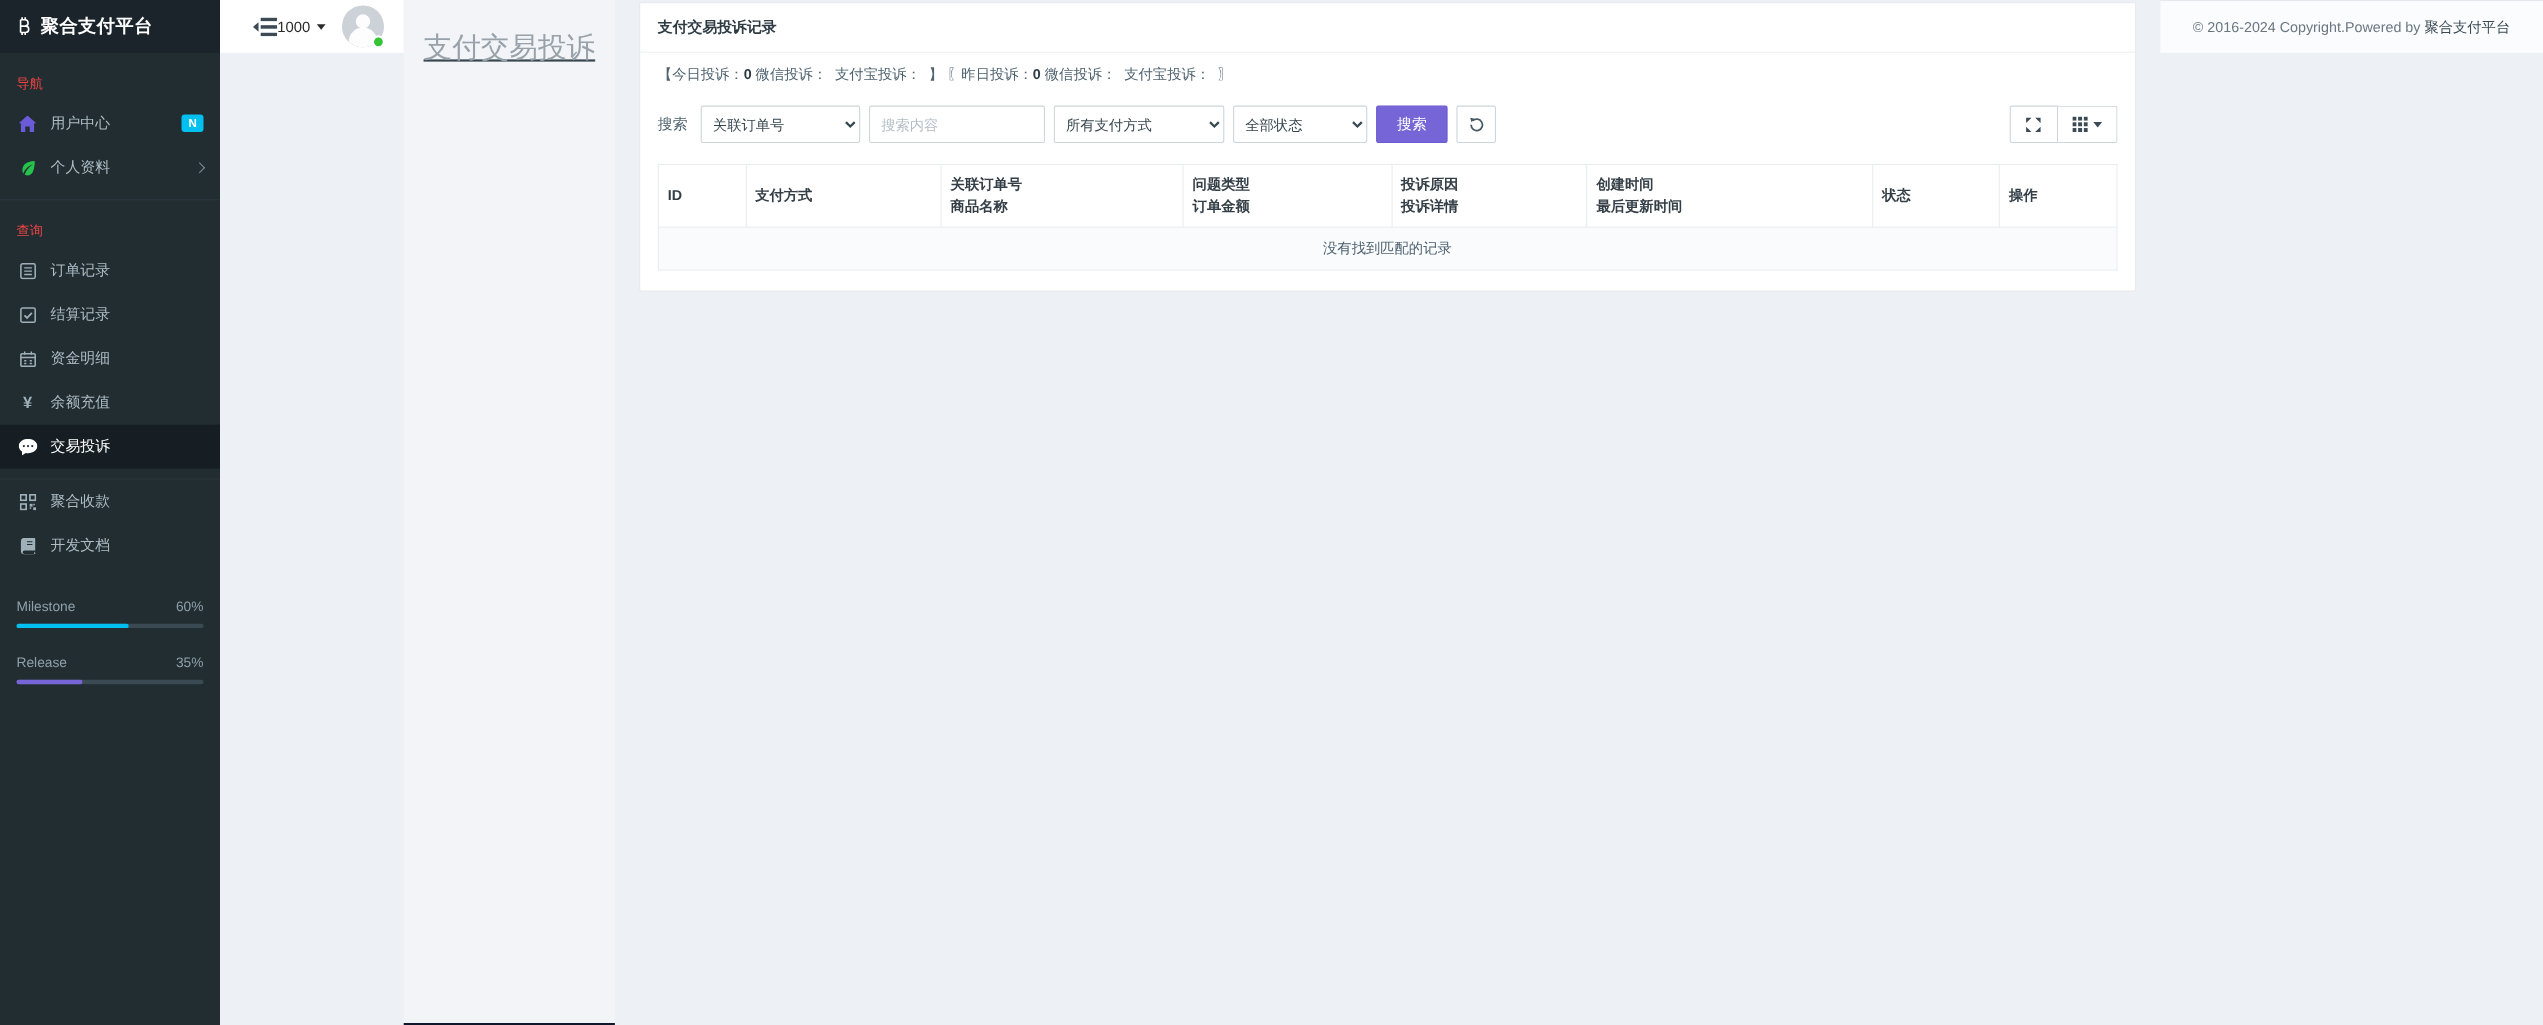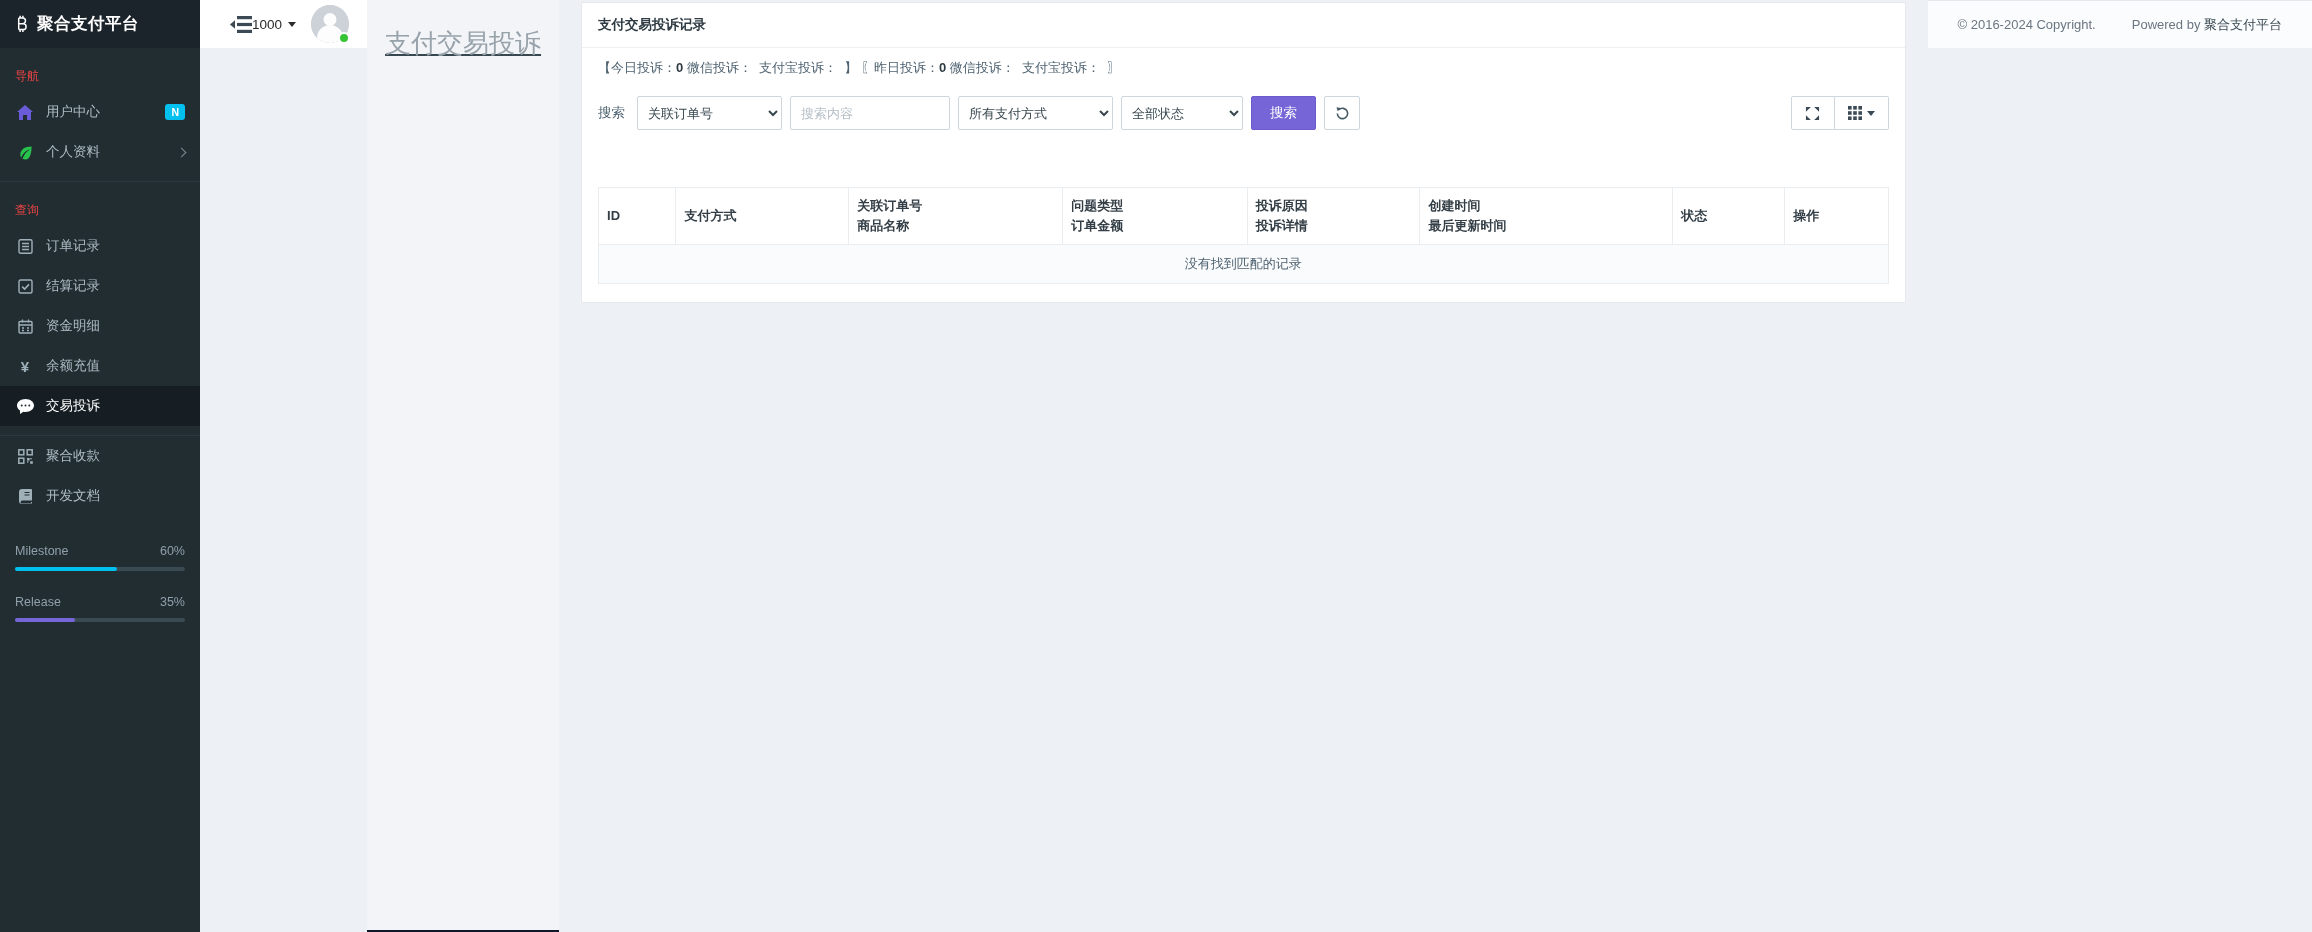--- a/index.html
+++ b/index.html
@@ -80,26 +80,26 @@
   .w-status { width: 122px; }
   .btn-search { height: 34px; padding: 0 18px; background: #7565d6; border: 1px solid #6c5bd0; color: #fff; border-radius: 2px; font-size: 13.5px; font-family: inherit; cursor: pointer; }
   .btn-icon { height: 34px; width: 36px; background: #fff; border: 1px solid #ccd6dc; border-radius: 2px; display: flex; align-items: center; justify-content: center; cursor: pointer; }
   .right-group { margin-left: auto; display: flex; }
   .right-group .btn-icon { border-radius: 0; }
   .right-group .btn-icon.first { width: 44px; border-radius: 2px 0 0 2px; }
   .right-group .btn-icon.last { width: 54px; border-radius: 0 2px 2px 0; border-left: none; gap: 5px; }
   .caret-sm { width: 0; height: 0; border-left: 4px solid transparent; border-right: 4px solid transparent; border-top: 5px solid #3b4a54; }
 
   .table-wrap { padding: 4px 16px 18px; }
-  table { width: 100%; border-collapse: collapse; table-layout: fixed; margin-top: 38px; }
+  table { width: 100%; border-collapse: collapse; table-layout: fixed; }
   th { border: 1px solid #e9edf0; padding: 8px; font-size: 13px; color: #333e46; text-align: left; vertical-align: middle; font-weight: bold; line-height: 1.55; }
   th .l2:empty { display: none; }
   td.empty-cell { border: 1px solid #e9edf0; text-align: center; padding: 10px 8px; font-size: 13px; color: #4e6270; background: #fafbfc; }
 
-  .footer { height: 48px; background: #fbfcfd; border-top: 1px solid #e5e9ed; display: flex; align-items: center; justify-content: space-between; padding: 0 30px; font-size: 13px; color: #6a7682; flex: none; gap: 36px; }
+  .footer { height: 48px; background: #fbfcfd; border-top: 1px solid #e5e9ed; display: flex; align-items: center; justify-content: space-between; padding: 0 30px; font-size: 13px; color: #6a7682; flex: none; }
   .footer .brand { color: #3b4a54; text-decoration: none; cursor: pointer; }
 </style>
 </head>
 <body>
 
 <div class="sidebar">
   <div class="logo">
     <span style="display:flex">
       <svg width="13" height="18" viewBox="0 0 14 18" fill="none" stroke="#fff" stroke-width="1.6">
         <path d="M4 2.5V15 M4 2.5H8.2A3.1 3.1 0 0 1 8.2 8.7H4 M4 8.7H8.8A3.15 3.15 0 0 1 8.8 15H4 M5.5 0V2.5 M8.5 0V2.5 M5.5 15V17.5 M8.5 15V17.5"></path>

